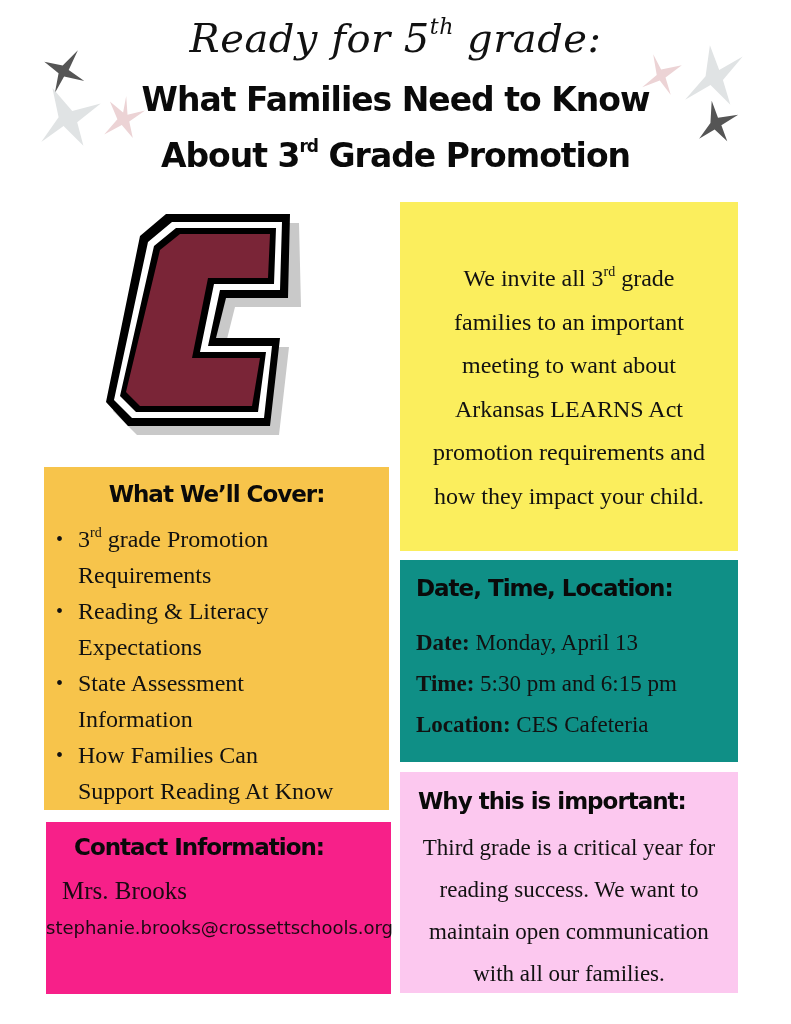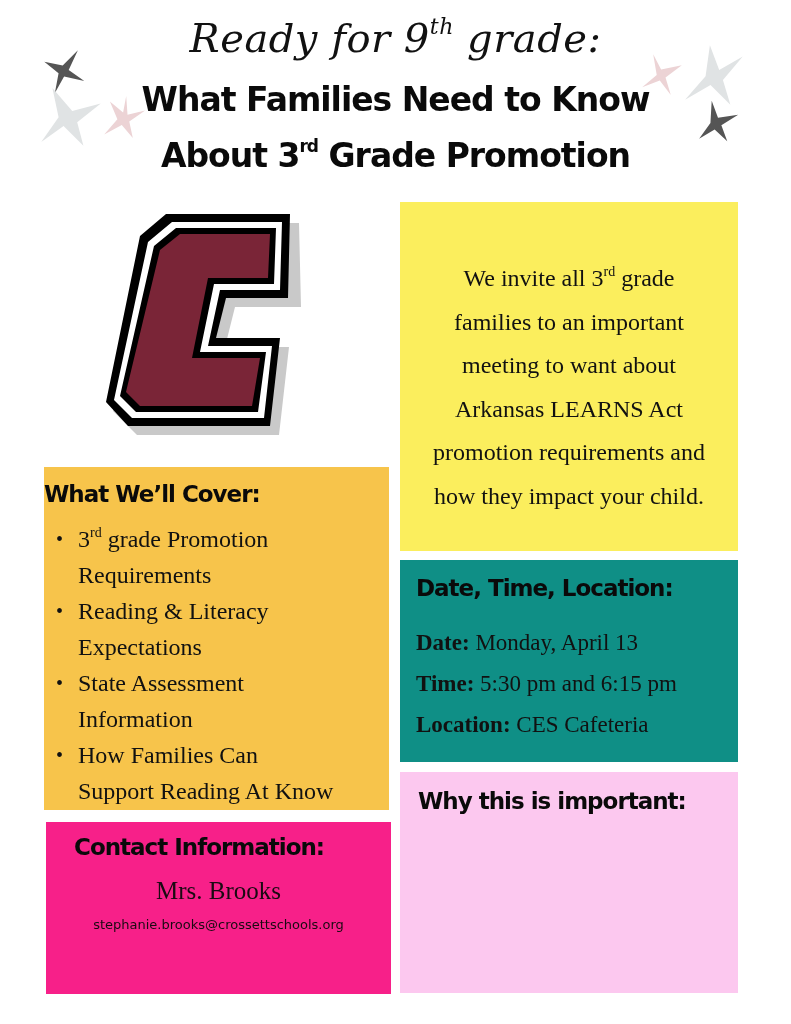--- a/index.html
+++ b/index.html
@@ -36,35 +36,35 @@
     font-family: "DejaVu Sans", sans-serif; font-weight: bold;
     font-size: 23px; letter-spacing: -1px; color: #0a0a0a; white-space: nowrap;
   }
   .yellow-heading { position: absolute; left: 6px; top: 14px; }
   .yellow-body {
     position: absolute; left: 0; top: 55px; width: 338px; text-align: center;
     font-size: 24px; line-height: 43.5px;
   }
   .yellow-body sup, .orange-list sup { font-size: 14px; vertical-align: 10px; line-height: 0; }
 
-  .orange-heading { position: absolute; left: 0; width: 345px; top: 14px; }
+  .orange-heading { position: absolute; left: 0; width: 345px; top: 14px; text-align: center; }
   .orange-list { position: absolute; left: 12px; top: 54px; margin: 0; padding: 0; list-style: none; font-size: 24px; line-height: 36px; }
   .orange-list li { position: relative; padding-left: 22px; }
   .orange-list li .bullet { position: absolute; left: 0; top: 0; font-size: 20px; }
 
   .teal-heading { position: absolute; left: 16px; top: 15px; }
   .teal-rows { position: absolute; left: 16px; top: 62px; font-size: 23px; line-height: 41px; }
   .teal-rows .lbl { font-weight: bold; }
 
   .pink-heading { position: absolute; left: 18px; top: 16px; }
   .pink-body { position: absolute; left: 0; width: 338px; top: 55px; text-align: center; font-size: 23px; line-height: 42px; }
 
   .mag-heading { position: absolute; left: 28px; top: 12px; }
-  .mag-name { position: absolute; left: 0; width: 345px; top: 55px; text-align: center; font-size: 25px; color: #1a0a12; }
-  .mag-email { position: absolute; left: 0; width: 345px; top: 95px; text-align: center; font-family: "DejaVu Sans", sans-serif; font-size: 13px; color: #1a0a12; }
+  .mag-name { position: absolute; left: 16px; width: 345px; top: 55px; text-align: left; font-size: 25px; color: #1a0a12; }
+  .mag-email { position: absolute; left: 0; width: 345px; top: 95px; text-align: center; font-family: "DejaVu Sans", sans-serif; font-size: 18px; color: #1a0a12; }
 
   .logo { position: absolute; left: 104px; top: 210px; width: 200px; height: 230px; }
   .star { position: absolute; }
 </style>
 </head>
 <body>
 
 <svg class="star" style="left:42px;top:48px" width="46" height="46" viewBox="0 0 100 100">
     <polygon points="78,5 58,48 92,72 48,62 28,98 36,55 5,30 45,38" fill="#555555"></polygon>
   </svg>
@@ -77,21 +77,21 @@
 <svg class="star" style="left:640px;top:52px" width="44" height="44" viewBox="0 0 100 100">
     <polygon points="30,5 48,40 95,30 58,58 70,98 45,65 5,80 38,52" fill="#ecd3d5"></polygon>
   </svg>
 <svg class="star" style="left:682px;top:44px" width="62" height="62" viewBox="0 0 100 100">
     <polygon points="45,2 60,42 98,20 66,58 78,98 46,66 5,90 38,52" fill="#e0e3e4"></polygon>
   </svg>
 <svg class="star" style="left:696px;top:100px" width="44" height="42" viewBox="0 0 100 100">
     <polygon points="35,2 50,42 98,35 58,60 72,98 42,70 5,92 32,55" fill="#555555"></polygon>
   </svg>
 
-<div class="abs title-script"><span>Ready for 9</span><sup>th</sup><span> grade:</span></div>
+<div class="abs title-script"><span>Ready for 5</span><sup>th</sup><span> grade:</span></div>
 <div class="abs title-bold t2">What Families Need to Know</div>
 <div class="abs title-bold t3"><span>About 3</span><sup>rd</sup><span> Grade Promotion</span></div>
 
 <svg class="logo" viewBox="0 0 200 230">
   <polygon points="62,8 190,8 192,92 126,92 116,132 180,132 170,220 28,220 4,196 40,30" fill="#c9c9c9" transform="translate(5,5)"></polygon>
   <polygon points="62,4 186,4 184,88 122,88 112,128 176,128 166,216 24,216 2,192 36,26" fill="#000"></polygon>
   <polygon points="68,12 178,12 176,80 116,80 104,136 168,136 160,208 28,208 10,190 44,32" fill="#fff"></polygon>
   <polygon points="72,18 172,18 170,74 110,74 96,142 162,142 154,202 32,202 16,186 50,36" fill="#000"></polygon>
   <polygon points="76,24 166,24 164,68 104,68 88,148 156,148 148,196 36,196 22,182 56,40" fill="#7a2537"></polygon>
 </svg>
@@ -137,19 +137,25 @@
   <div class="heading teal-heading">Date, Time, Location:</div>
   <div class="teal-rows">
     <div><span class="lbl">Date:</span><span> Monday, April 13</span></div>
     <div><span class="lbl">Time:</span><span> 5:30 pm and 6:15 pm</span></div>
     <div><span class="lbl">Location:</span><span> CES Cafeteria</span></div>
   </div>
 </div>
 
 <div class="box box-pink">
   <div class="heading pink-heading">Why this is important:</div>
+  <div class="pink-body">
+    <div>Third grade is a critical year for</div>
+    <div>reading success. We want to</div>
+    <div>maintain open communication</div>
+    <div>with all our families.</div>
+  </div>
 </div>
 
 <div class="box box-magenta">
   <div class="heading mag-heading">Contact Information:</div>
   <div class="mag-name">Mrs. Brooks</div>
   <div class="mag-email">stephanie.brooks@crossettschools.org</div>
 </div>
 
 </body></html>

